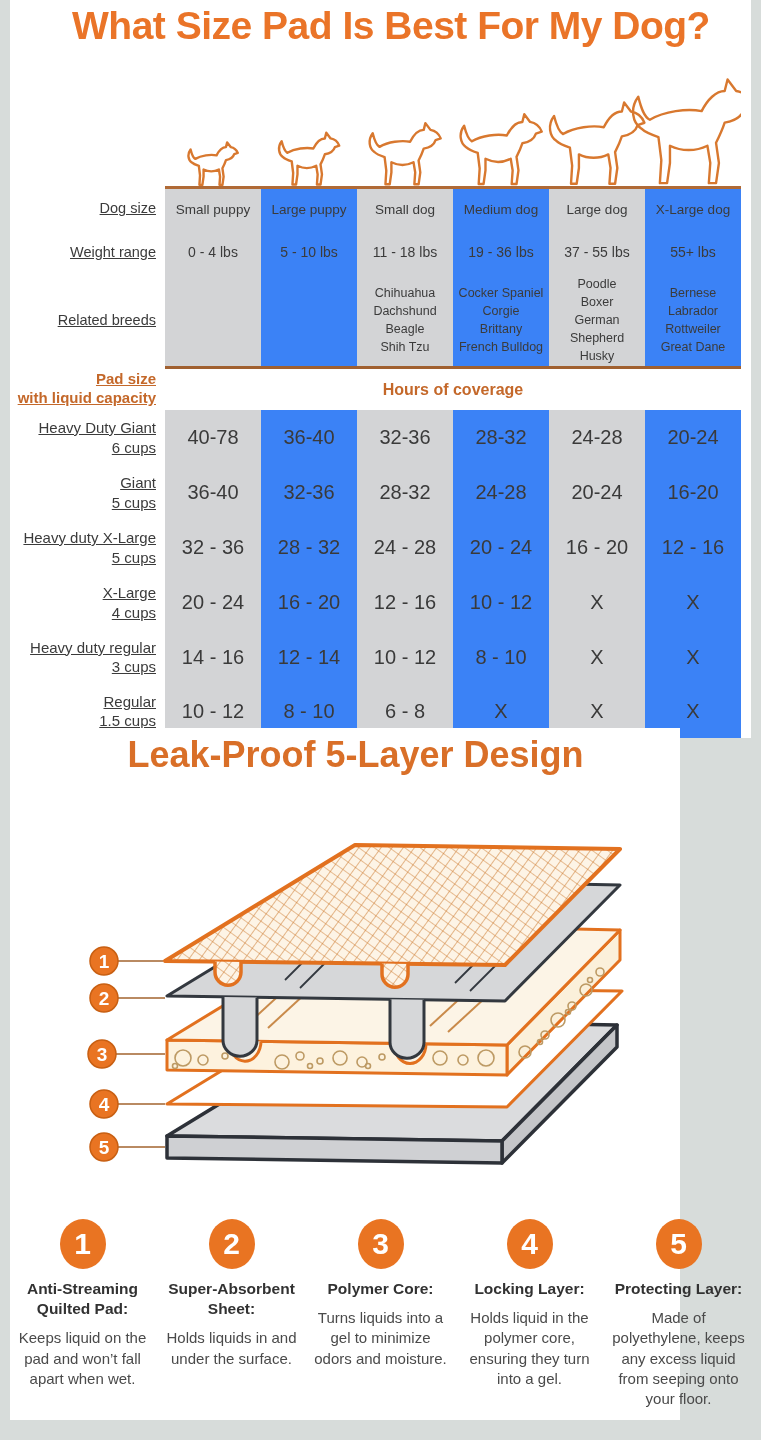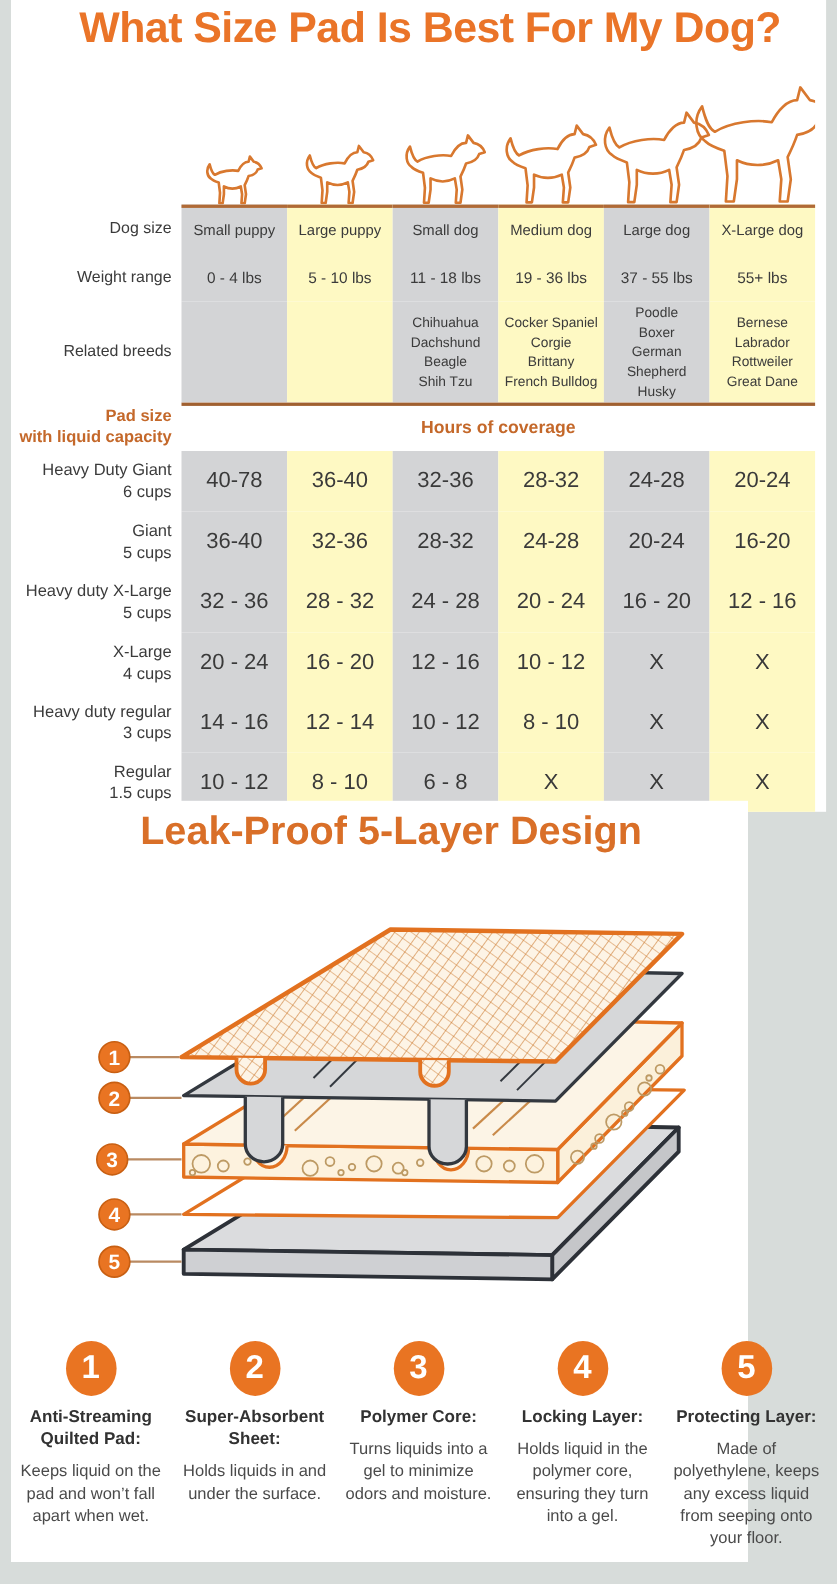--- a/index.html
+++ b/index.html
@@ -16,22 +16,22 @@
   #dogs { position:absolute; left:165px; top:52px; }
   #diagram { position:absolute; left:0; top:820px; }
 
   
   #size-table { position:absolute; left:10px; top:186px; width:731px; display:grid;
     grid-template-columns:155px repeat(6,96px);
     grid-template-rows:44px 44px 92px 44px 55px 55px 55px 55px 54px 54px; }
   .cell { display:flex; flex-direction:column; align-items:center; justify-content:center;
     text-align:center; font-size:14px; color:#3b3b3b; padding:1px 2px; }
   .cg { background:#d3d4d6; }
-  .cc { background:#fef9c3; }
-  .lbl { align-items:flex-end; text-align:left; padding-right:9px; font-size:14.5px; }
+  .cc { background:#3b82f6; }
+  .lbl { align-items:flex-end; text-align:left; padding-right:9px; font-size:14.5px;text-decoration:underline; }
   .hdr { border-top:3px solid #b06a36; font-size:13.5px; }
   .breeds { font-size:12.5px; line-height:1.45; justify-content:center; }
   .breeds span { display:block; }
   .val { font-size:20px; color:#3a3a3a; }
   .rname { font-size:15px; line-height:1.3; }
   .padlabel { color:#c4682a; font-weight:bold; font-size:15px; line-height:1.3; }
   .hoursspan { grid-column:2/8; background:#ffffff; border-top:3px solid #a06030;
     color:#c4682a; font-weight:bold; font-size:16px; }
 
   

